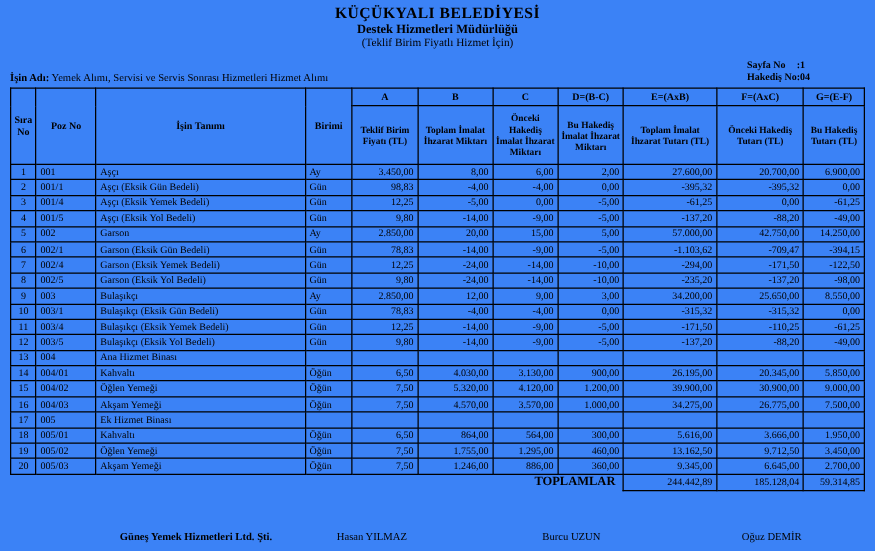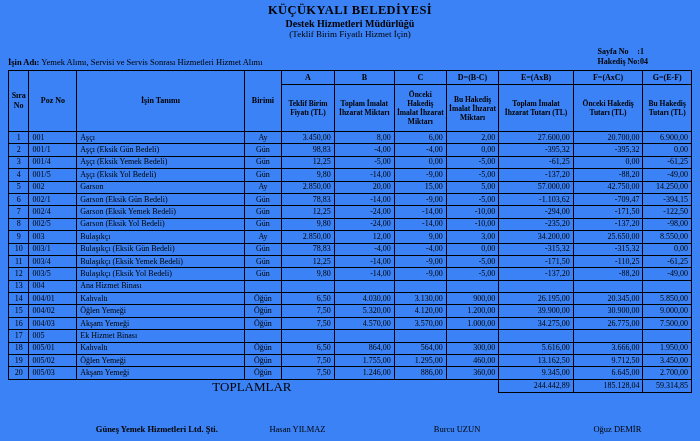--- a/index.html
+++ b/index.html
@@ -31,24 +31,24 @@
   }
   .letters th { height:11px; font-size:8px; }
   .labels  th { height:44px; }
   .works td {
     border:1px solid #000; font-size:8px; height:11.4px; padding:0 3px;
     line-height:1; vertical-align:middle; white-space:nowrap; overflow:hidden;
   }
   .c-no   { text-align:center; padding:0 1px; }
   .c-poz  { text-align:left; }
   .c-desc { text-align:left; }
-  .c-unit { text-align:center; }
+  .c-unit { }
   .num    { text-align:right; }
   tr.totals td { height:12px; }
-  td.tot-label { border:none; text-align:center; font-weight:normal; font-size:13px; padding-right:6px; }
+  td.tot-label { border:none; text-align:right; font-weight:bold; font-size:10px; padding-right:6px; }
 
   .signatures { position:absolute; left:0; right:0; bottom:5px; height:12px; font-size:8.5px; }
   .sig { position:absolute; transform:translateX(-50%); white-space:nowrap; }
   .sig.company { left:16.4%; font-weight:bold;margin-left:42px; }
   .sig.s1 { left:42.5%; }
   .sig.s2 { left:65.3%; }
   .sig.s3 { left:88.2%; }
 </style>
 </head>
 <body>

